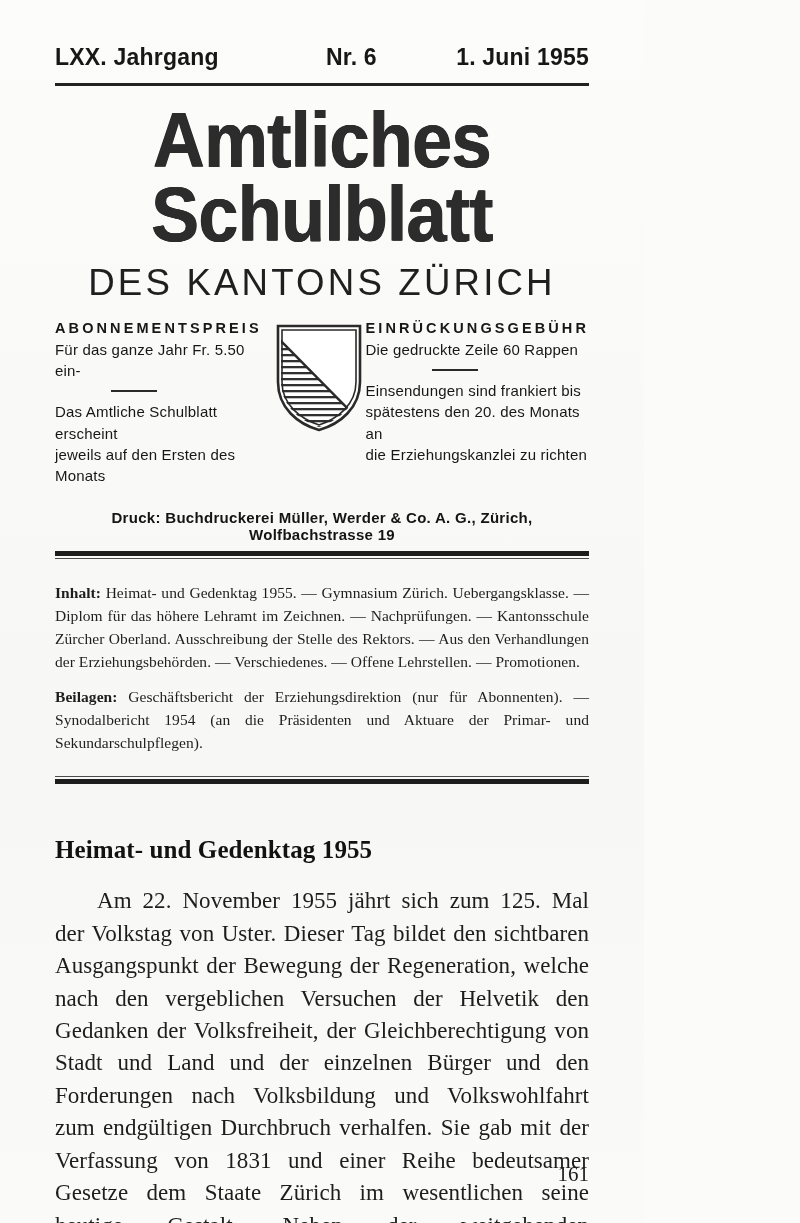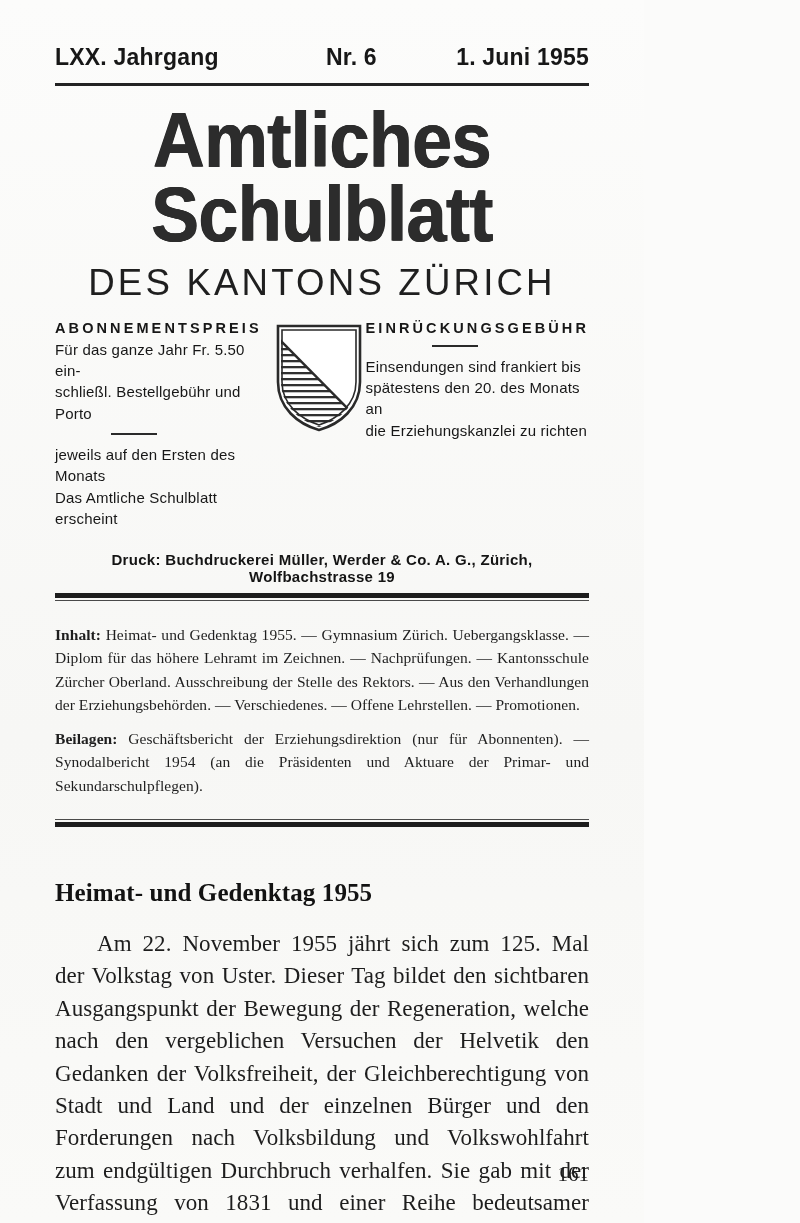--- a/index.html
+++ b/index.html
@@ -197,24 +197,23 @@
   <div class="rule-medium"></div>
 
   <div class="masthead-title">Amtliches Schulblatt</div>
   <div class="masthead-sub">DES KANTONS ZÜRICH</div>
 
   <div class="info-grid">
 
     <div class="info-col left">
       <div class="info-head">ABONNEMENTSPREIS</div>
       <div class="info-line">Für das ganze Jahr Fr. 5.50 ein-</div>
-      <div class="info-line">schließl. Bestellgebühr und Porto</div>
       <div class="mini-divider l"></div>
+      <div class="info-line">Das Amtliche Schulblatt erscheint</div>
       <div class="info-line">jeweils auf den Ersten des Monats</div>
-      <div class="info-line">Das Amtliche Schulblatt erscheint</div>
     </div>
 
     <div class="shield-wrap">
       <svg width="86" height="108" viewBox="0 0 86 108" xmlns="http://www.w3.org/2000/svg">
         <defs>
           <clipPath id="shieldClip">
             <path d="M5 5 L81 5 L81 58 C81 82 62 97 43 103 C24 97 5 82 5 58 Z"></path>
           </clipPath>
           <pattern id="hatch" width="6" height="6" patternUnits="userSpaceOnUse">
             <rect width="6" height="6" fill="#ffffff"></rect>
@@ -225,20 +224,21 @@
         <g clip-path="url(#shieldClip)">
           <polygon points="5,18 5,103 82,103 82,95" fill="url(#hatch)"></polygon>
           <line x1="4" y1="16" x2="83" y2="96" stroke="#2a2a2a" stroke-width="2.4"></line>
         </g>
         <path d="M6 6 L80 6 L80 58 C80 81 61 95 43 101 C25 95 6 81 6 58 Z" fill="none" stroke="#2a2a2a" stroke-width="1.6"></path>
       </svg>
     </div>
 
     <div class="info-col right">
       <div class="info-head">EINRÜCKUNGSGEBÜHR</div>
+      <div class="info-line">Die gedruckte Zeile 60 Rappen</div>
       <div class="mini-divider r"></div>
       <div class="info-line">Einsendungen sind frankiert bis</div>
       <div class="info-line">spätestens den 20. des Monats an</div>
       <div class="info-line">die Erziehungskanzlei zu richten</div>
     </div>
   </div>
 
   <div class="imprint">Druck: Buchdruckerei Müller, Werder &amp; Co. A. G., Zürich, Wolfbachstrasse 19</div>
   <div class="imprint-rules">
     <div class="rule-thick"></div>

